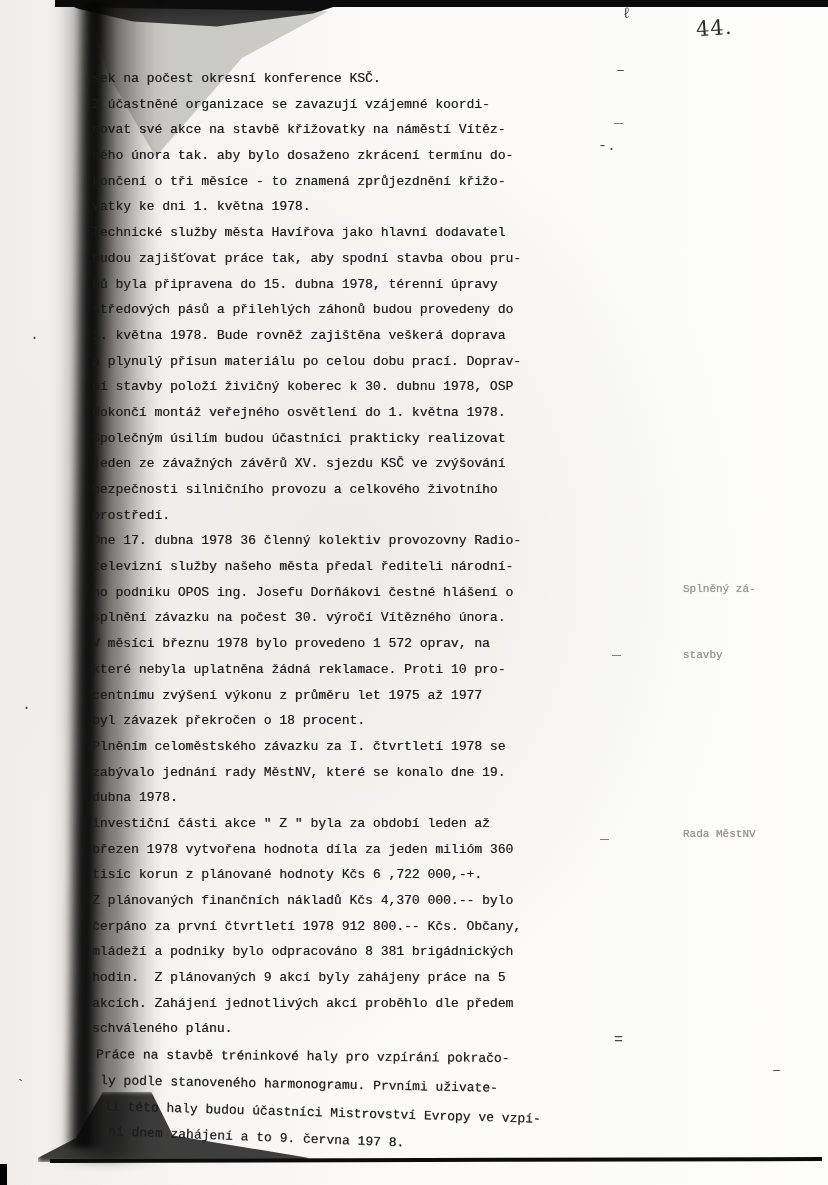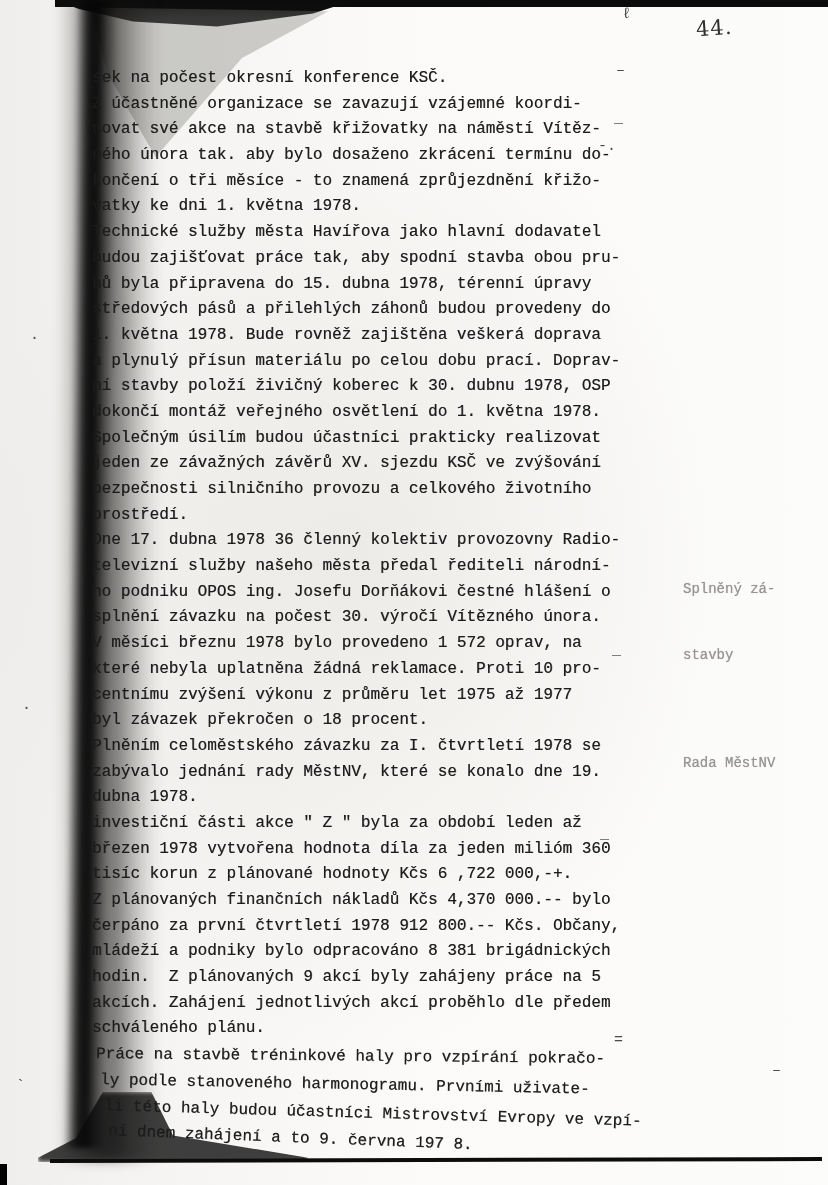--- a/index.html
+++ b/index.html
@@ -41,35 +41,35 @@
     position:absolute;top:1092px;left:38px;width:270px;height:70px;
     background:rgba(10,10,10,0.78);
     clip-path:polygon(24% 0%,42% 0%,50% 62%,100% 94%,100% 100%,0% 100%,0% 94%,14% 66%);
     filter:blur(2px);
   }
   .bottom-line{position:absolute;top:1158px;left:50px;width:772px;height:4px;background:#0c0c0c;transform:rotate(-0.15deg);}
   .corner-bar{position:absolute;top:1164px;left:0;width:7px;height:21px;background:#000;}
   
   .typed{
     position:absolute;top:66px;left:92px;width:600px;
-    font-size:16px;line-height:25.7px;
+    font-size:13px;line-height:25.7px;
     color:#1c1c1c;
     text-shadow:0.4px 0.3px 0.6px rgba(25,25,25,0.55);
     white-space:pre;
   }
   .tline{height:25.7px;}
   
   .margin-note{
     position:absolute;left:683px;
-    font-size:14px;line-height:22px;color:#979593;
+    font-size:11px;line-height:22px;color:#979593;
     text-shadow:0 0 0.8px rgba(150,148,146,0.8);
     white-space:pre;
   }
   #note-splneny{top:534px;}
-  #note-rada{top:708px;}
+  #note-rada{top:779px;}
   
   .page-number{
     position:absolute;top:16px;left:696px;
     font-family:"DejaVu Serif",serif;
     font-size:21px;color:#2e2e2e;transform:rotate(-4deg);
     letter-spacing:1px;
   }
   .stray{position:absolute;color:#4a4a4a;font-size:15px;}
 </style>
 </head>

